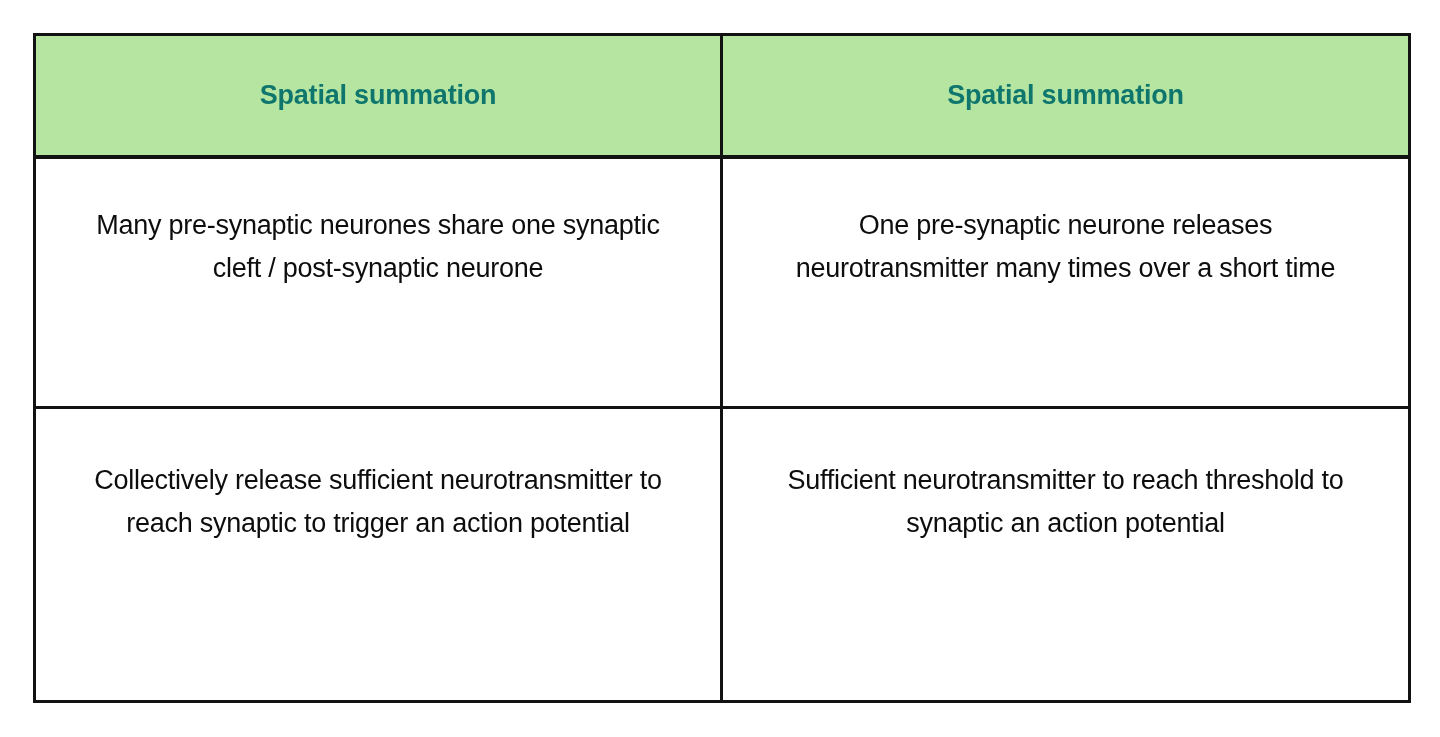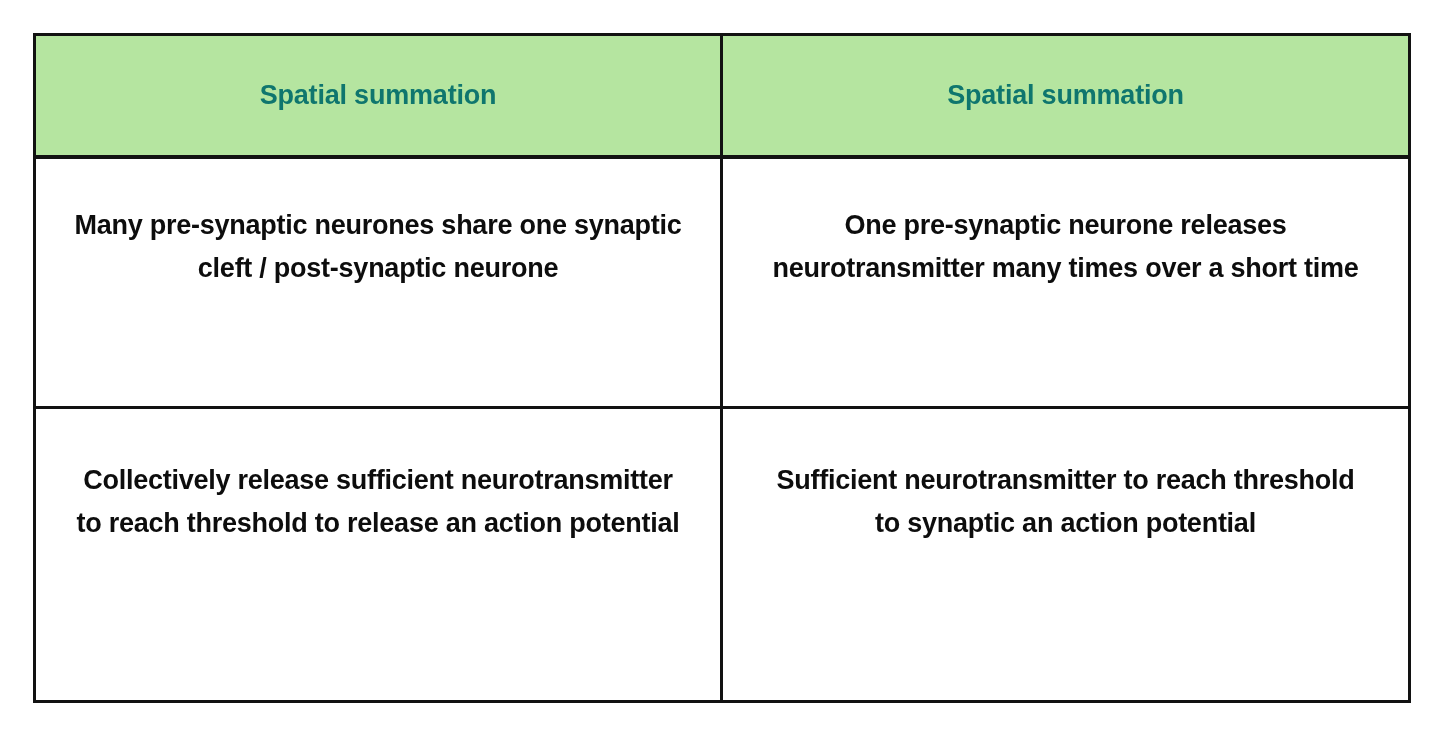--- a/index.html
+++ b/index.html
@@ -74,21 +74,21 @@
   }
   .body-row td:last-child { border-right: none; }
   .body-row.first-body td { border-top: none; }
 
   .row-mechanism td { height: 251px; }
   .row-outcome   td { height: 294px; }
 
   .cell-text {
     display: block;
     font-size: 27px;
-    font-weight: 700;
+    font-weight: 400;
     color: #0d0d0d;
     line-height: 43px;
     letter-spacing: -0.25px;
     padding-top: 45px;
     max-width: 610px;
     margin: 0 auto;
   }
   .row-outcome .cell-text { padding-top: 50px; }
 </style>
 </head>
@@ -118,21 +118,21 @@
         <td>
           <span class="cell-text">Many pre-synaptic neurones share one synaptic cleft / post-synaptic neurone</span>
         </td>
         <td>
           <span class="cell-text">One pre-synaptic neurone releases neurotransmitter many times over a short time</span>
         </td>
       </tr>
 
       <tr class="body-row row-outcome">
         <td>
-          <span class="cell-text">Collectively release sufficient neurotransmitter to reach threshold to release an action potential</span>
+          <span class="cell-text">Collectively release sufficient neurotransmitter to reach synaptic to trigger an action potential</span>
         </td>
         <td>
           <span class="cell-text">Sufficient neurotransmitter to reach threshold to synaptic an action potential</span>
         </td>
       </tr>
     </tbody>
   </table>
 
 </div>
 

